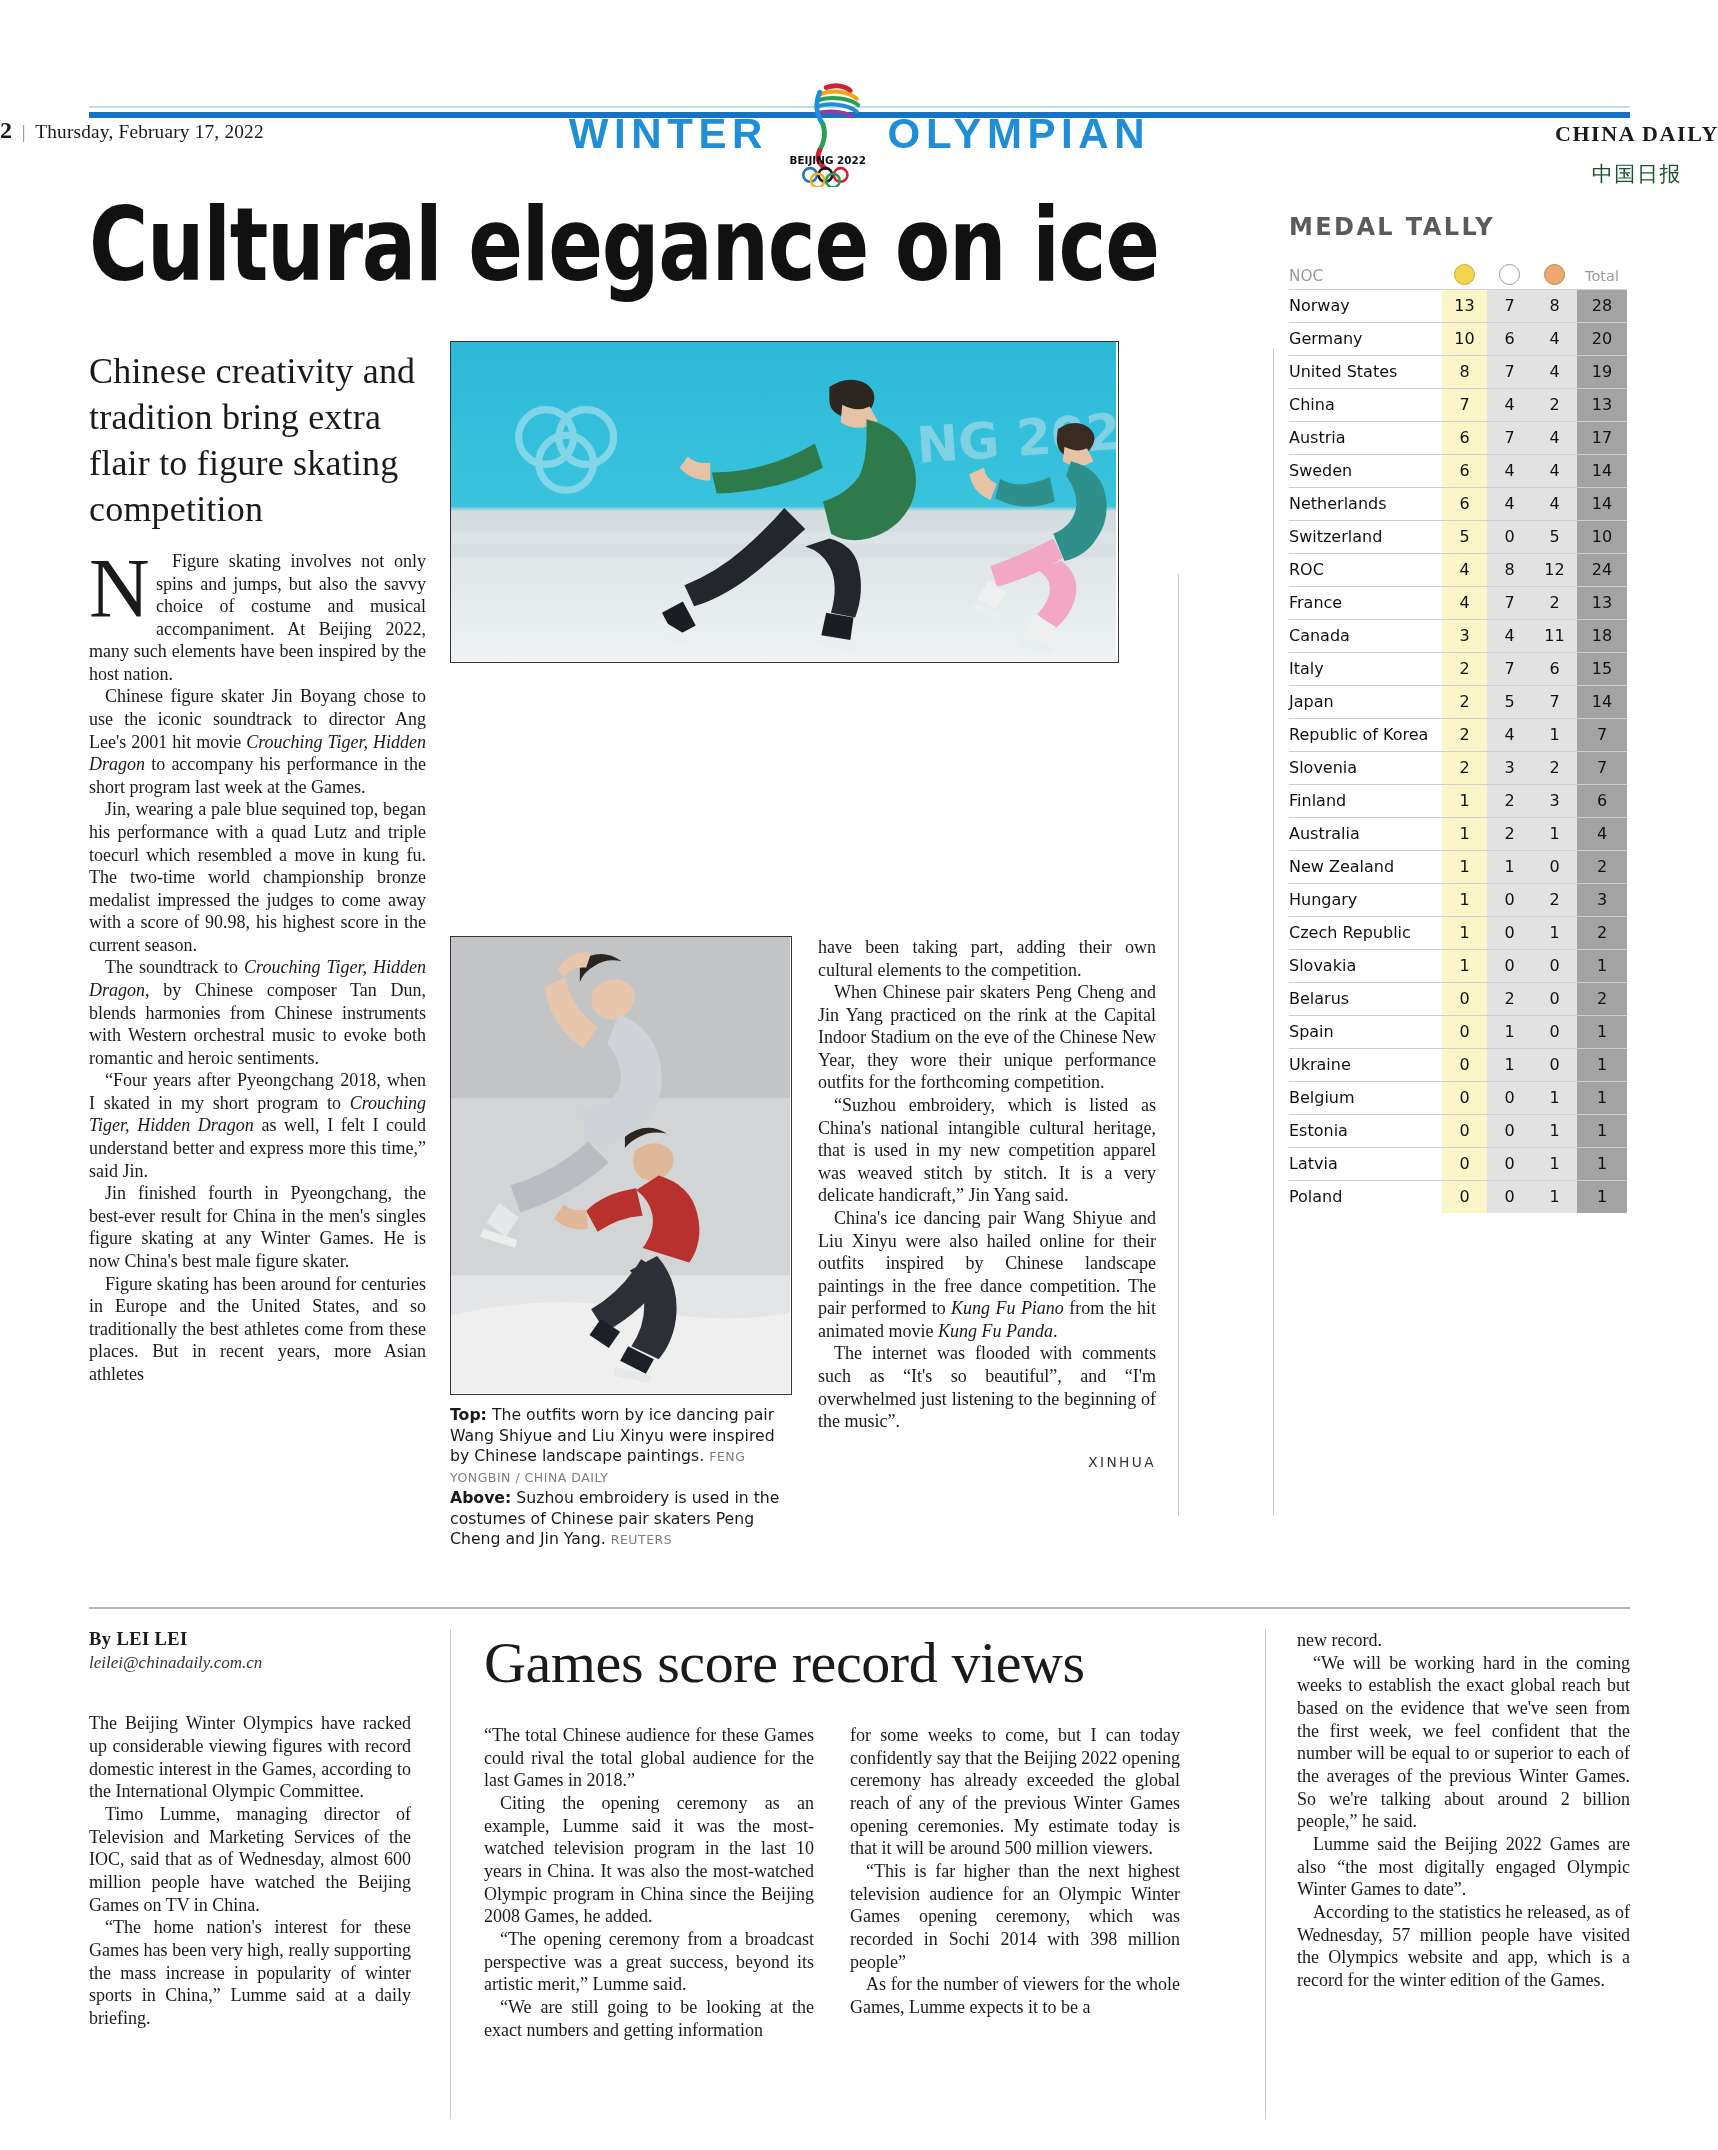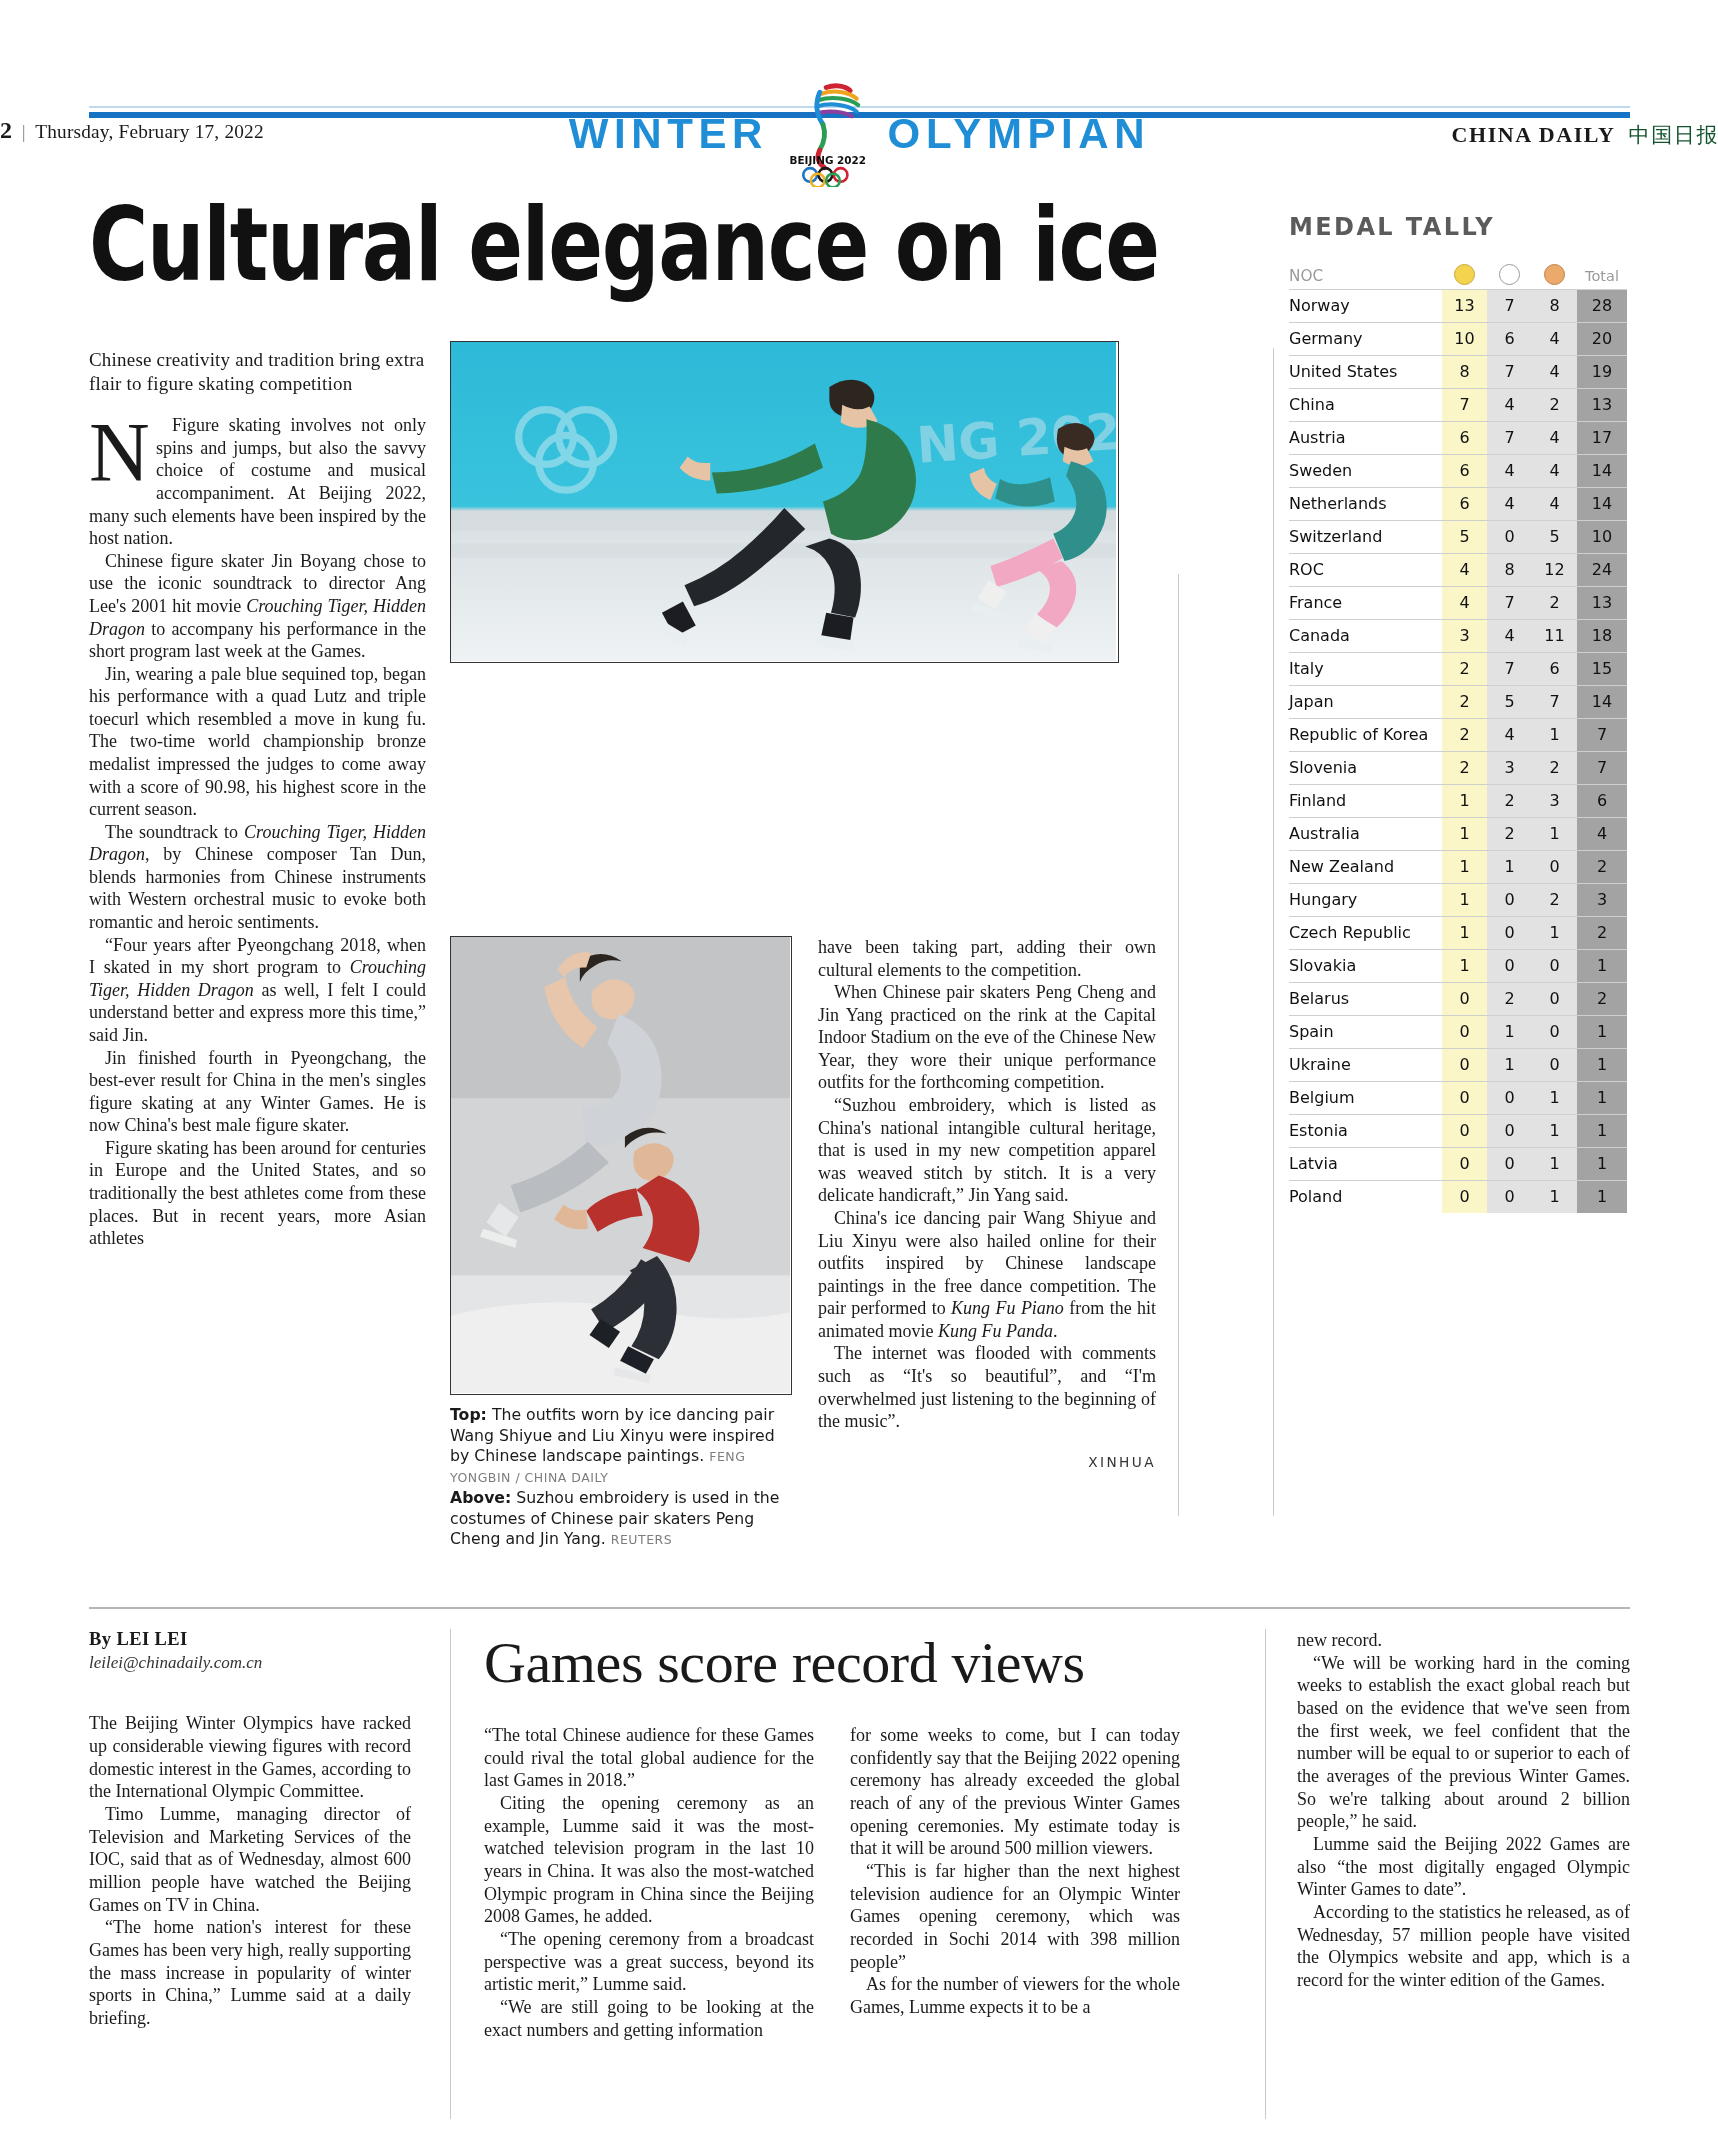--- a/index.html
+++ b/index.html
@@ -19,21 +19,21 @@
   .rule-top-thin { position:absolute; left:89px; right:89px; top:106px; height:2.4px; background:#bfd9ee; }
   .folio { position:absolute; left:0; top:117px; display:flex; align-items:baseline; gap:9.7px; }
   .folio-num { font-size:24px; font-weight:bold; font-family:"Liberation Serif",serif; }
   .folio-sep { color:#888; font-size:19.3px; }
   .folio-date { font-size:19.3px; letter-spacing:0.2px; }
   .mast-center { position:absolute; left:50%; transform:translateX(-50%); top:81px; display:flex; align-items:center; gap:11.3px; }
   .mast-word { font-family:Liberation Sans, sans-serif; font-weight:bold; font-size:42px;
       letter-spacing:5.6px; color:#1f8ed6; -webkit-text-stroke:0px; }
   .mast-logo { width:97px; height:106px; position:relative; }
   .mast-logo svg { display:block; }
-  .mast-right { position:absolute; right:0; top:121px; display:flex; align-items:center; gap:13px; }
+  .mast-right { position:absolute; right:0; top:121px; display:flex; align-items:center; gap:13px;flex-direction:column; }
   .cd-word { font-family:"Liberation Serif",serif; font-weight:bold; font-size:22px; letter-spacing:1.6px; }
   .cd-cn { font-family:Liberation Mono, monospace; font-size:21px; color:#14532d; letter-spacing:1.6px; }
 
   
   .headline {
     position:absolute; left:89px; top:195px; width:1071px;
     font-family:"DejaVu Sans", sans-serif;
     font-weight:bold;
     font-size:101px;
     line-height:1.0;
@@ -41,21 +41,21 @@
     transform:scaleX(0.80);
     transform-origin:left top;
     color:#111;
     white-space:nowrap;
   }
 
   
   .main-area { position:absolute; left:89px; top:348px; width:1542px; }
   .col-a { position:absolute; left:0; top:0; width:337px; }
   .deck {
-    font-size:19px; line-height:1.28; letter-spacing:0.2px; color:#1a1a1a; margin-bottom:17.7px;
+    font-size:36px; line-height:1.28; letter-spacing:0.2px; color:#1a1a1a; margin-bottom:17.7px;
   }
   .body-txt { font-size:18px; line-height:1.255; text-align:justify; hyphens:none; }
   .body-txt p { margin:0; text-indent:16px; }
   .body-txt p.first { text-indent:0; }
   .dropcap-wrap { position:relative; }
   .dropcap {
     float:left; font-family:"Liberation Serif",serif; font-size:84px; line-height:.80;
     margin:4.8px 6.4px 0 0; font-weight:normal;
   }
   i, em { font-style:italic; }

